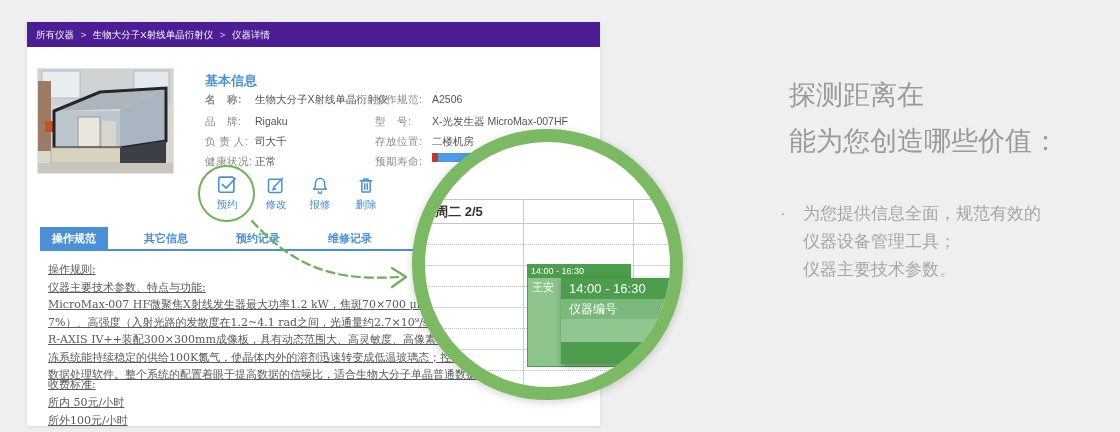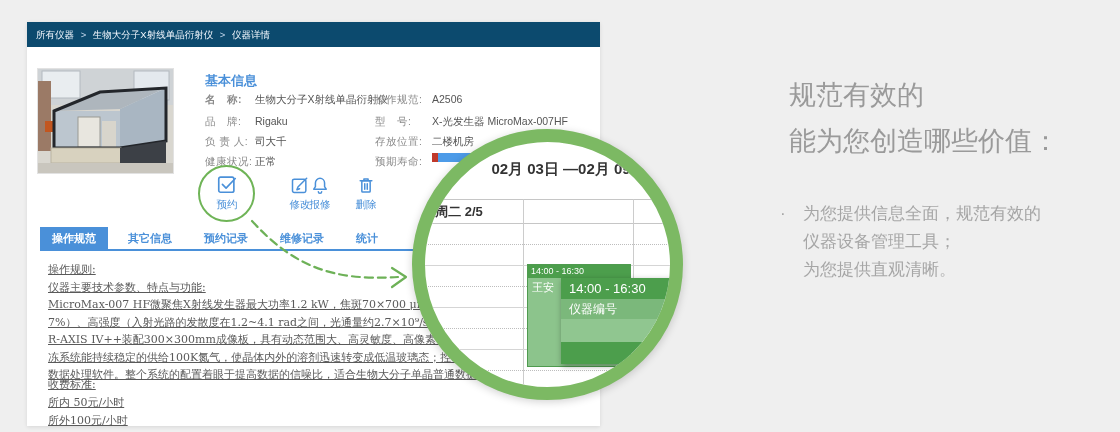--- a/index.html
+++ b/index.html
@@ -6,21 +6,21 @@
   html,body { width:1120px; height:432px; }
   body {
     position:relative; overflow:hidden;
     background:#efefef;
     font-family:"Liberation Sans","DejaVu Sans",sans-serif;
   }
   
   .panel { position:absolute; left:27px; top:22px; width:573px; height:404px;
            background:#ffffff; box-shadow:0 1px 4px rgba(0,0,0,0.10); }
   .breadcrumb { position:absolute; left:0; top:0; width:100%; height:25px;
-                background:#0c4a6e; font-size:9.5px; line-height:25px;
+                background:#4c1d95; font-size:9.5px; line-height:25px;
                 padding-left:9px; color:#f2f7fd; white-space:nowrap; }
   .crumb { color:#f4f9ff; cursor:pointer; }
   .crumb-sep { color:#c8dcf2; margin:0 4px; }
 
   .photo { position:absolute; left:10px; top:46px; width:137px; height:106px;
            border:1px solid #e2e2e2; background:#d9d7d0; }
   .photo svg { display:block; }
 
   .info-title { position:absolute; left:178px; top:50px; font-size:13px;
                 font-weight:bold; color:#4a90d9; }
@@ -33,21 +33,21 @@
                   background:#c0392b; }
 
   
   .action { position:absolute; width:44px; text-align:center; cursor:pointer; }
   .action svg { display:block; margin:0 auto; }
   .action .alabel { display:block; margin-top:3px; font-size:10.5px; color:#4a90d9; }
   .ring { position:absolute; left:171px; top:143px; width:57px; height:57px;
           border:2px solid #6fb457; border-radius:50%; }
 
   
-  .tabs { position:absolute; left:13px; top:205px; height:22px; display:flex; gap:8px; }
+  .tabs { position:absolute; left:13px; top:205px; height:22px; display:flex; gap:24px; }
   .tab { height:22px; line-height:22px; padding:0 12px; font-size:11px;
          font-weight:bold; color:#4a90d9; cursor:pointer; white-space:nowrap; }
   .tab.active { background:#4a90d9; color:#fff; }
   .tabline { position:absolute; left:13px; right:2px; top:227px; height:2px;
              background:#4a90d9; }
 
   
   .rules { position:absolute; left:21px; top:239px; width:550px; overflow:hidden; }
   .rules div, .fees div { font-family:"DejaVu Serif","Liberation Serif",serif;
         font-size:11px; line-height:17.5px; color:#5a5a5a; white-space:nowrap;text-decoration:underline; }
@@ -158,21 +158,21 @@
   <div class="ring"></div>
 
   <div class="action" style="left:178px; top:151px;">
     <svg width="22" height="22" viewBox="0 0 24 24" fill="none" stroke="#4a90d9" stroke-width="1.8" stroke-linecap="round" stroke-linejoin="round">
       <rect x="3" y="4.5" width="16.5" height="16.5" rx="2"></rect>
       <path d="M7 12.5 l4 4 L21 6"></path>
     </svg>
     <span class="alabel">预约</span>
   </div>
 
-  <div class="action" style="left:227px; top:153px;margin-left:24px;">
+  <div class="action" style="left:227px; top:153px;">
     <svg width="20" height="20" viewBox="0 0 24 24" fill="none" stroke="#4a90d9" stroke-width="1.8" stroke-linecap="round" stroke-linejoin="round">
       <rect x="3" y="5" width="16" height="16" rx="2"></rect>
       <path d="M9.5 14.5 L20 4 M9.5 14.5 l-1.2 3.2 3.2-1.2"></path>
     </svg>
     <span class="alabel">修改</span>
   </div>
 
   <div class="action" style="left:271px; top:153px;">
     <svg width="20" height="20" viewBox="0 0 24 24" fill="none" stroke="#4a90d9" stroke-width="1.8" stroke-linecap="round" stroke-linejoin="round">
       <path d="M12 4 a5.5 5.5 0 0 1 5.5 5.5 v4.5 l2 3 H4.5 l2 -3 V9.5 A5.5 5.5 0 0 1 12 4 z"></path>
@@ -217,21 +217,20 @@
 </div>
 
 <svg class="arrow">
   <path d="M 252 221 C 295 268, 335 281, 398 277" fill="none" stroke="#6db157" stroke-width="2.2" stroke-dasharray="8 5" stroke-linecap="round"></path>
   <path d="M 392 268 L 406 277 L 392 287" fill="none" stroke="#6db157" stroke-width="2.2" stroke-linecap="round" stroke-linejoin="round"></path>
 </svg>
 
 <div class="magnifier">
   <div class="cal">
 
-    <div class="cal-title">02月 03日 —02月 09日</div>
 
     <div class="hline strong" style="top:57px;"></div>
     <div class="hline strong" style="top:81px;"></div>
 
     <div class="ch" style="left:-30px; width:128px;">周二 2/5</div>
     <div class="ch" style="left:208px; width:110px;">周四</div>
 
     <div class="vline" style="left:98px;"></div>
     <div class="vline" style="left:208px;"></div>
 
@@ -255,21 +254,21 @@
       <div class="popup-body"></div>
       <div class="popup-foot">
         <span>编辑</span>
         
       </div>
     </div>
   </div>
 </div>
 
 <div class="mk-h">
-  <div>规范有效的</div>
+  <div>探测距离在</div>
   <div>能为您创造哪些价值：</div>
 </div>
 
 <div class="mk-b">
   <div><span class="bm">·</span><span>为您提供信息全面，规范有效的</span></div>
   <div class="ind"><span>仪器设备管理工具；</span></div>
-  <div class="ind"><span>为您提供直观清晰。</span></div>
+  <div class="ind"><span>仪器主要技术参数。</span></div>
 </div>
 
 </body></html>

